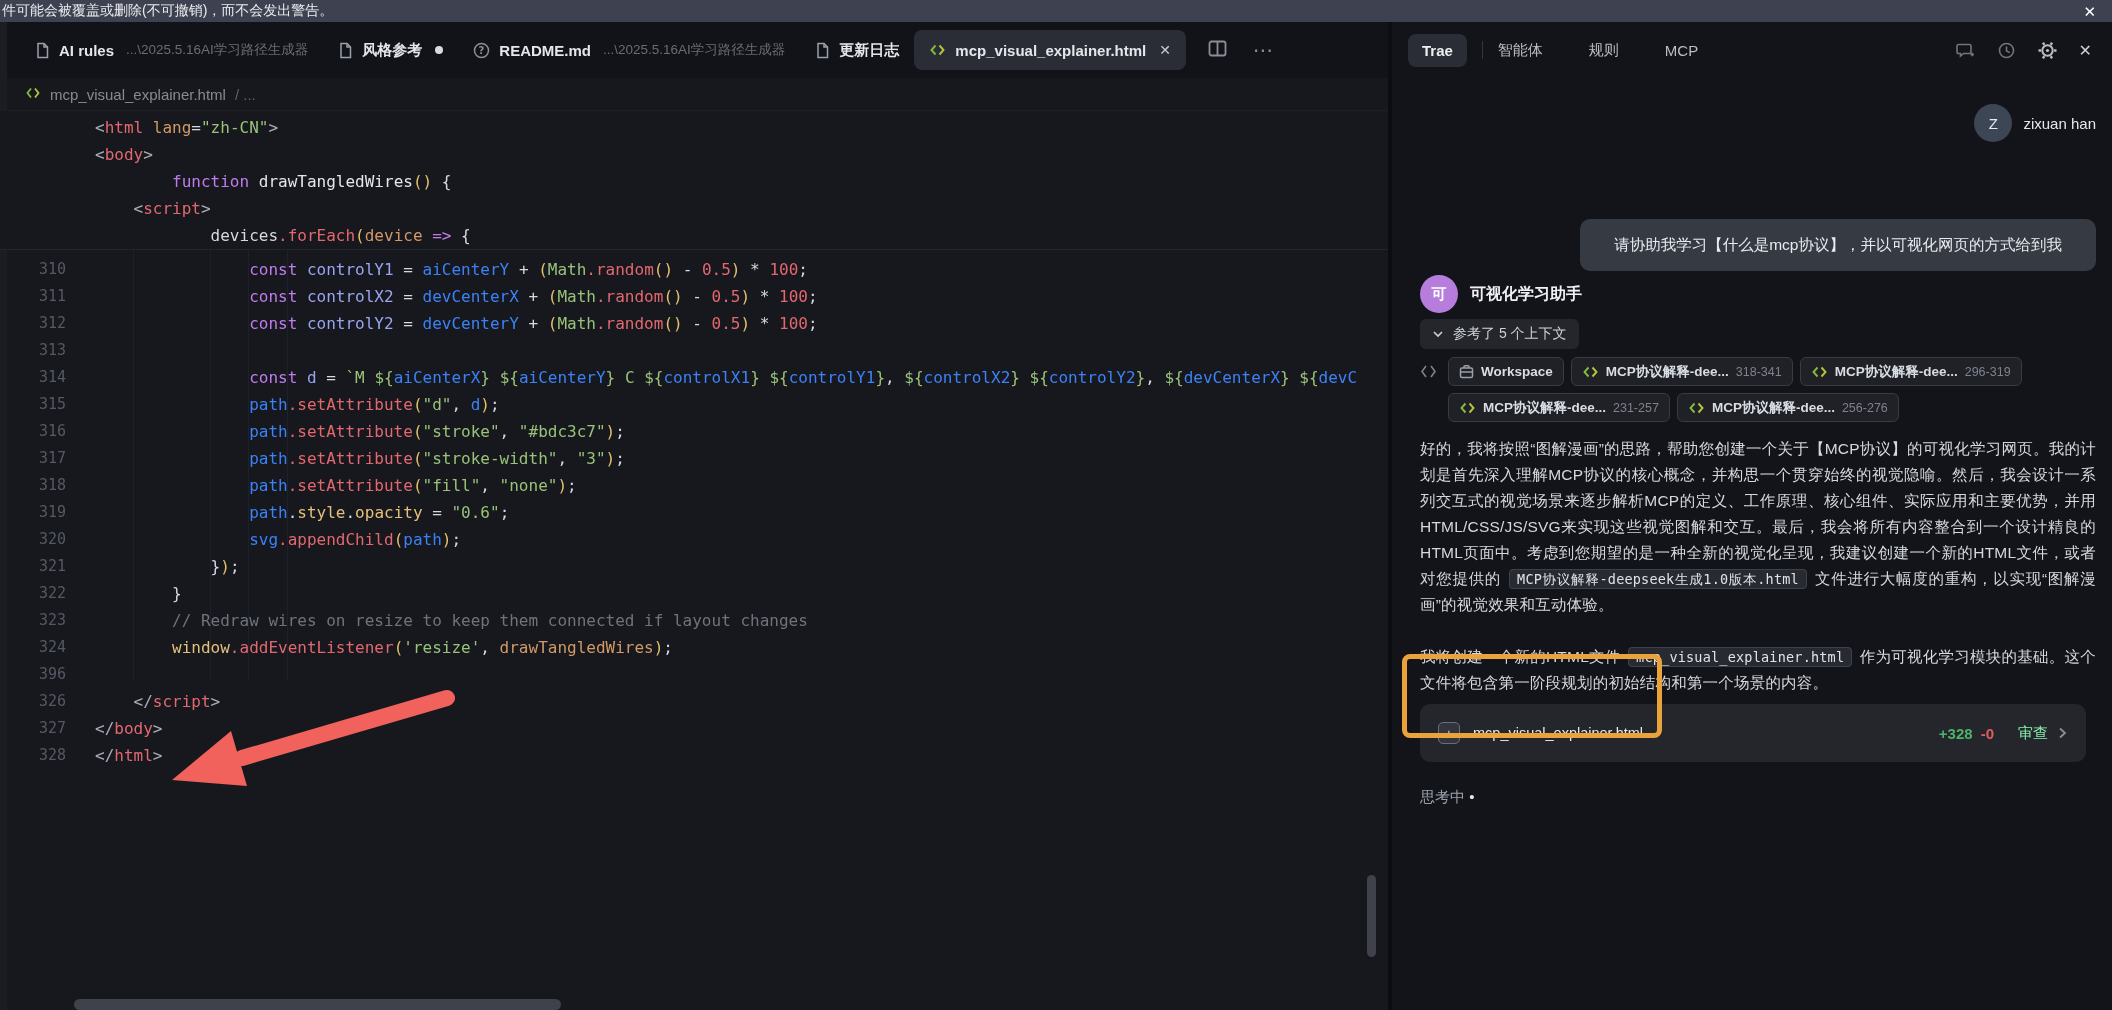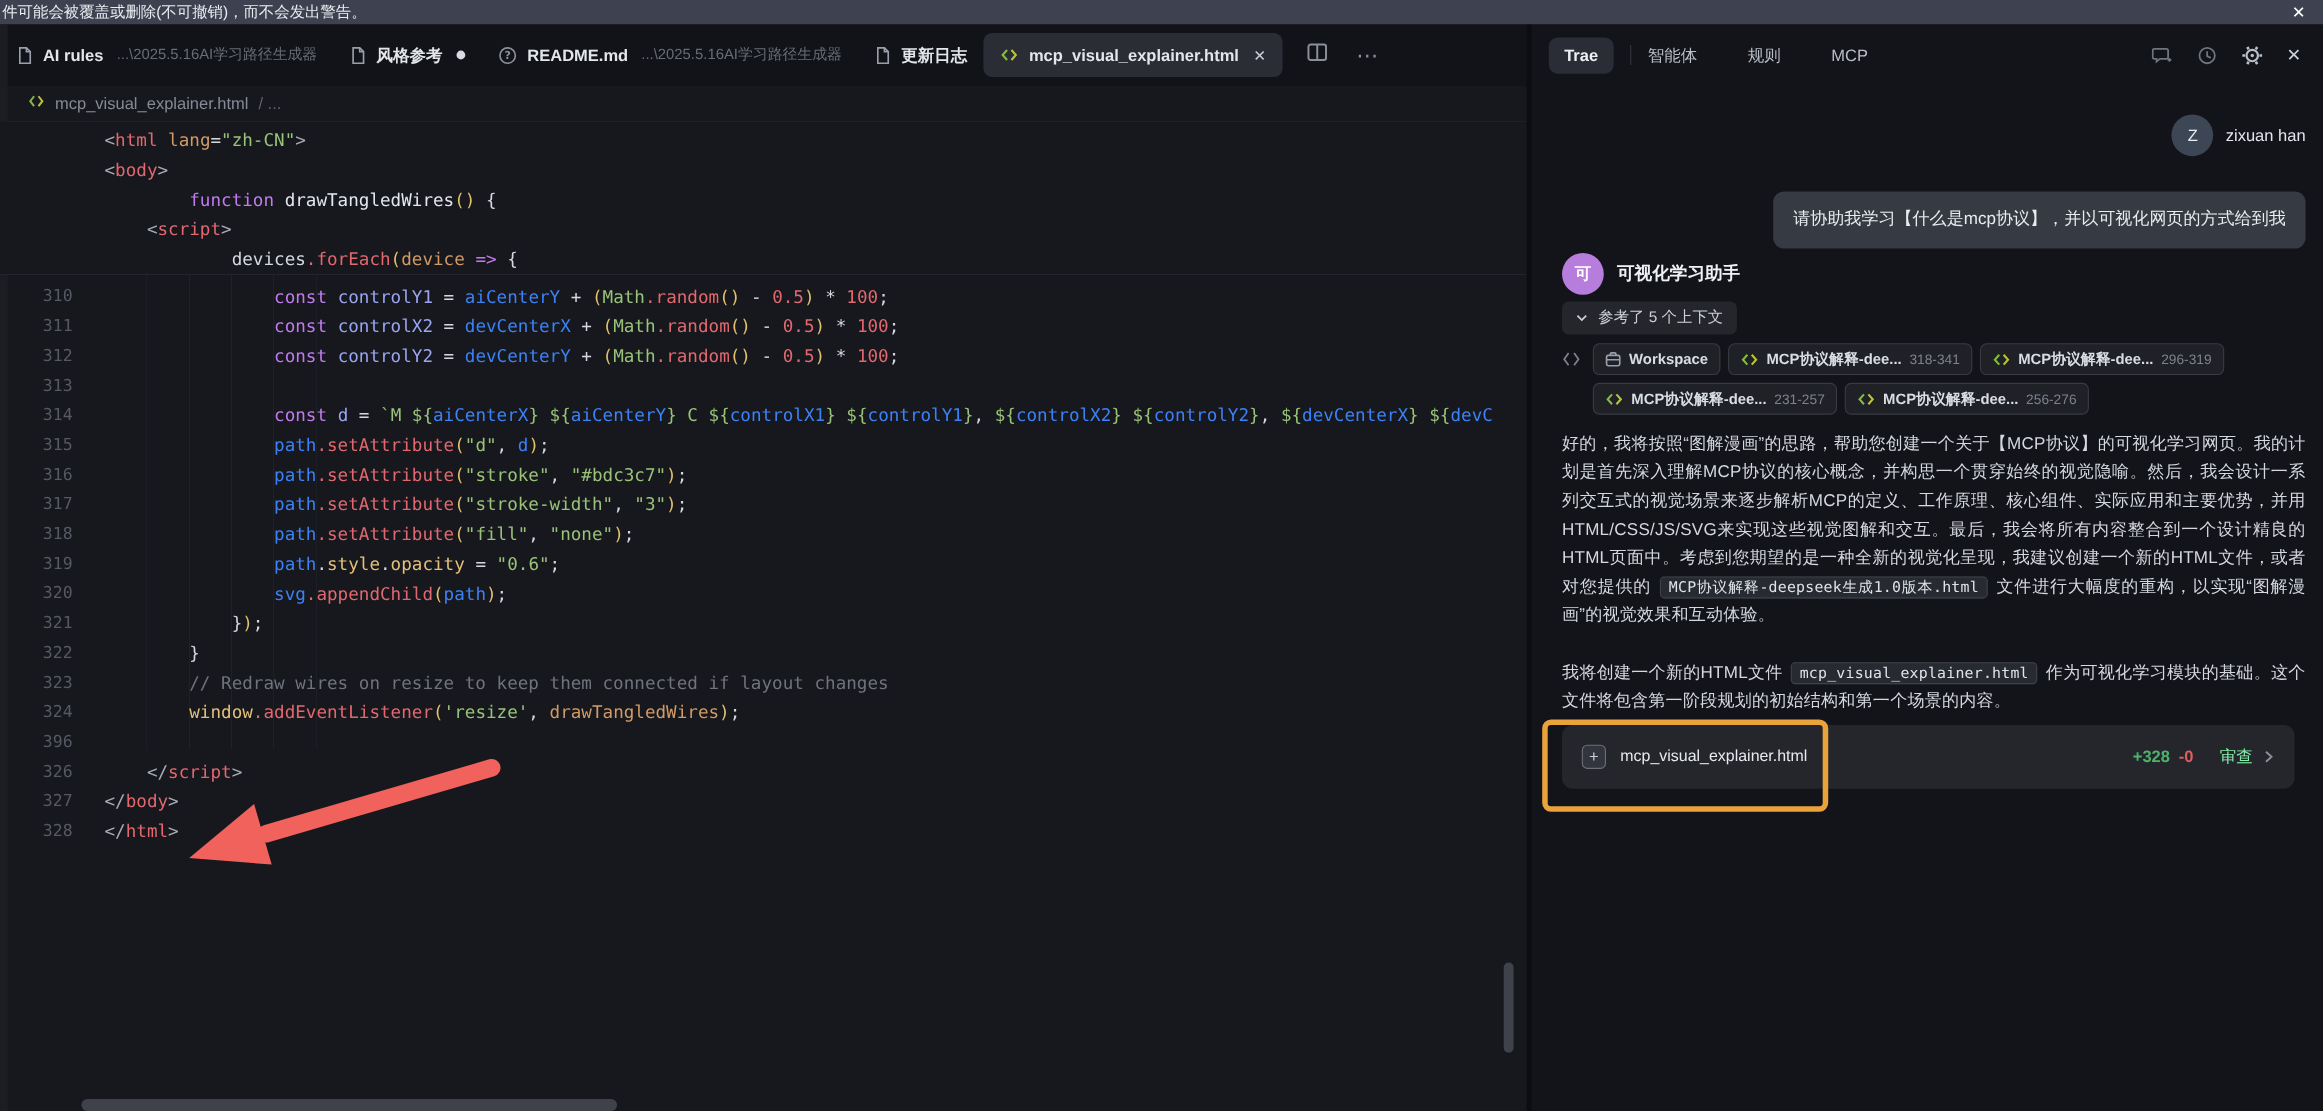--- a/index.html
+++ b/index.html
@@ -9,21 +9,21 @@
 
   
   .warning-bar { position:absolute; left:0; top:0; width:2112px; height:22px; background:#3e4250;
     display:flex; align-items:center; color:#e9ebef; font-size:14px; z-index:10;justify-content:center; }
   .warning-text { flex:1; padding-left:2px; white-space:nowrap; overflow:hidden; }
   .warning-close { margin-right:16px; color:#ffffff; font-size:15px; font-weight:700; cursor:pointer; line-height:1; }
 
   
   .editor-pane { position:absolute; left:0; top:22px; width:1388px; height:988px; background:#17181d; overflow:hidden; }
   .left-strip { position:absolute; left:0; top:0; width:7px; height:100%; background:#1c1d23; }
-  .tabbar { display:flex; height:56px; background:#121318; }
+  .tabbar { display:flex; height:56px; padding-left:20px; background:#121318; }
   .tab { display:flex; align-items:center; gap:9px; height:40px; padding:0 15px; border-radius:8px;
     color:#e3e6eb; font-size:15px; font-weight:600; white-space:nowrap; cursor:pointer; }
   .tab .path { color:#676c76; font-size:13.5px; font-weight:400; margin-left:3px; }
   .tab.active { background:#2a2d35; }
   .mod-dot { width:8px; height:8px; border-radius:50%; background:#d8dce2; margin-left:4px; }
   .tab-close { color:#c9cdd5; font-size:14px; margin-left:4px; font-weight:700; }
   .tab-extras { display:flex; align-items:center; gap:26px; margin-left:22px; color:#8a8f99; }
   .more-glyph { font-size:20px; letter-spacing:1px; color:#8a8f99; cursor:pointer; }
 
   .breadcrumb { display:flex; align-items:center; gap:9px; height:33px; padding-left:25px;
@@ -56,21 +56,21 @@
   .psep { width:1px; height:18px; background:#33363e; margin:0 15px; }
   .picons { margin-left:auto; display:flex; align-items:center; gap:22px; }
   .picons .ic { display:flex; cursor:pointer; }
 
   .messages { padding:0 16px 0 28px; display:flex; flex-direction:column; }
   .user-row { display:flex; justify-content:flex-end; align-items:center; gap:11px; margin-top:26px; }
   .avatar { width:38px; height:38px; border-radius:50%; display:flex; align-items:center; justify-content:center;
     font-size:15px; flex:0 0 38px; }
   .user-avatar { background:#3c4654; color:#e6ebf2; }
   .user-name { color:#e3e7ed; font-size:15px; }
-  .bubble { align-self:flex-end; margin-top:32px; background:#363a42; border-radius:10px; padding:14px 18px;
+  .bubble { align-self:flex-end; margin-top:77px; background:#363a42; border-radius:10px; padding:14px 34px;
     color:#e9ebf0; font-size:15.5px; line-height:24px; max-width:560px; }
   .assistant-row { display:flex; align-items:center; gap:12px; margin-top:4px; }
   .assistant-avatar { background:#b77ddc; color:#ffffff; font-weight:700; }
   .assistant-name { color:#eef1f5; font-size:16px; font-weight:700; }
   .ctx-chip { display:inline-flex; align-items:center; gap:9px; align-self:flex-start; margin-top:6px;
     background:#24262c; border-radius:6px; padding:6px 12px; color:#ccd1d9; font-size:14px; cursor:pointer; }
   .refs { display:flex; gap:10px; margin-top:8px; }
   .refs-icon { color:#7d828c; padding-top:7px; flex:0 0 18px; }
   .chips { display:flex; flex-wrap:wrap; gap:7px; flex:1; }
   .chip { display:inline-flex; align-items:center; gap:7px; height:29px; padding:0 10px; background:#1f2127;
@@ -352,20 +352,23 @@
         <span class="stats">
           <span class="added">+328</span>
           <span class="removed">-0</span>
           <span class="review">审查</span>
           <svg width="12" height="14" viewBox="0 0 12 14">
               <polyline points="4,2.5 9,7 4,11.5" fill="none" stroke="#8a8f99" stroke-width="1.8"></polyline>
             </svg>
         </span>
       </div>
 
+      <div class="status-row">
+        <span>思考中</span> <span class="sdot">•</span>
+      </div>
     </div>
   </div>
 
   <div class="vscroll"></div>
   <div class="hscroll"></div>
 
   <div class="orange-box"></div>
   <svg class="arrow-svg" width="2112" height="1010" viewBox="0 0 2112 1010">
     <line x1="447" y1="698" x2="242" y2="758" stroke="#f2625d" stroke-width="16" stroke-linecap="round"></line>
     <polygon points="172,780 247,786 231,731" fill="#f2625d"></polygon>

